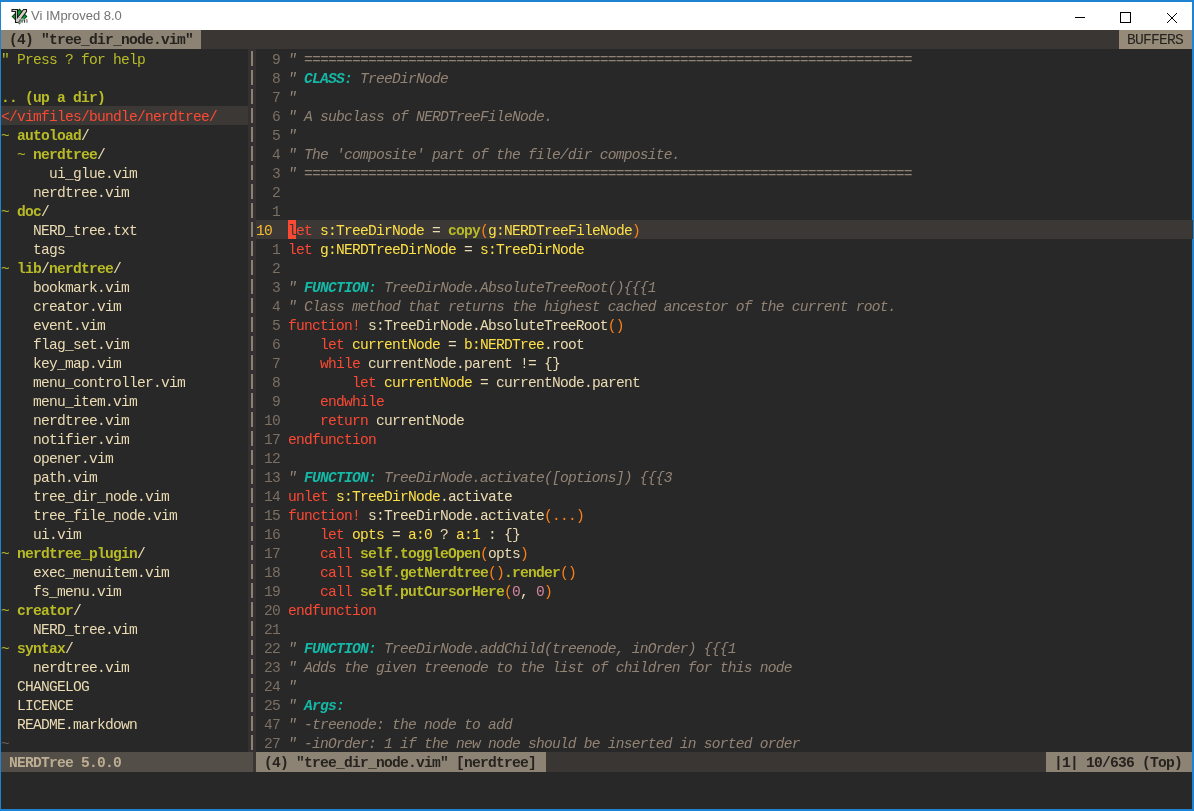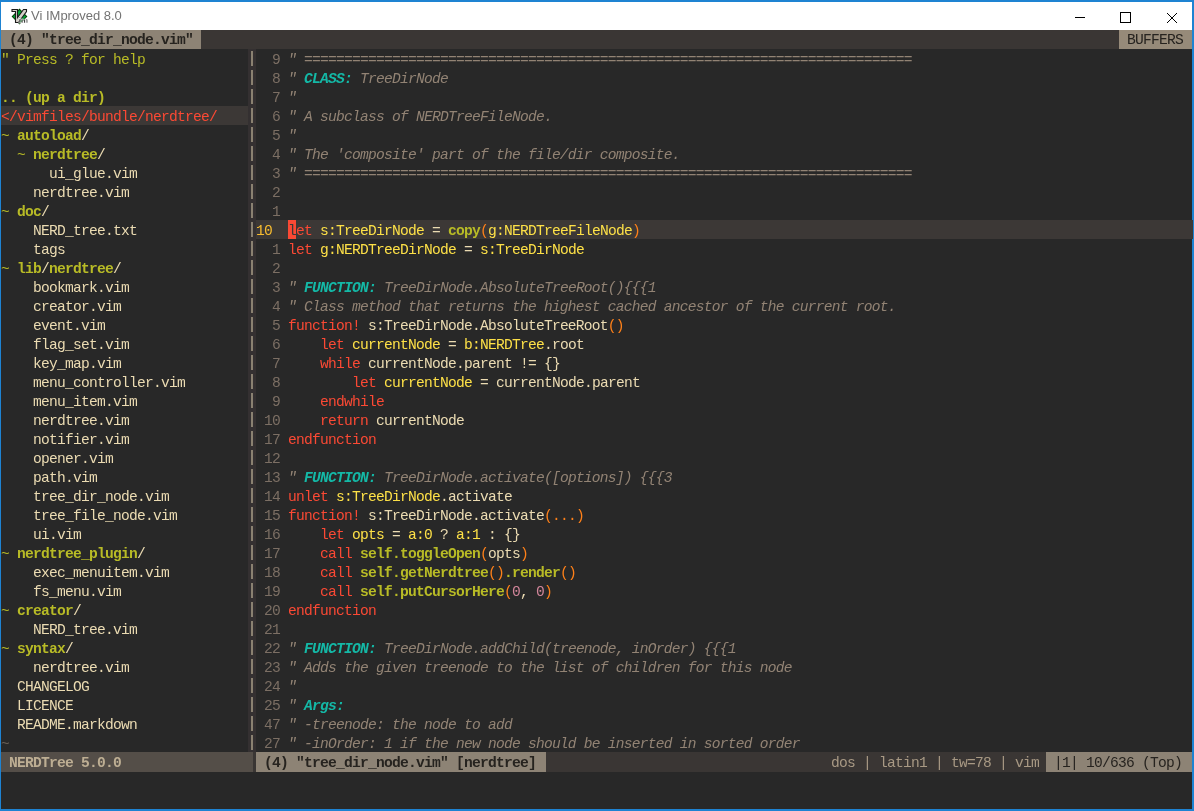--- a/index.html
+++ b/index.html
@@ -117,17 +117,16 @@
 <span class="ln"> 24 </span><span class="c">"</span>
 <span class="ln"> 25 </span><span class="c">" </span><span class="cb">Args:</span>
 <span class="ln"> 47 </span><span class="c">" -treenode: the node to add</span>
 <span class="ln"> 27 </span><span class="c">" -inOrder: 1 if the new node should be inserted in sorted order</span></pre>
  </div>
  <div id="statusrow">
    <div style="position:absolute;left:0;top:0;width:252px;height:20px;background:#544e48"></div>
    <pre style="position:absolute;left:8px;top:0;line-height:20px;top:1px;color:#bdae93;font-weight:bold">NERDTree 5.0.0</pre>
    <div style="position:absolute;left:255px;top:0;width:290px;height:20px;background:#8d8375"></div>
    <pre style="position:absolute;left:263px;top:1px;line-height:20px;color:#26231f;font-weight:bold">(4) "tree_dir_node.vim" [nerdtree]</pre>
-   <pre style="position:absolute;left:830px;top:1px;line-height:20px;color:#a89984">dos | latin1 | tw=78 | vim</pre>
    <div style="position:absolute;left:1045px;top:0;width:146px;height:20px;background:#8d8375"></div>
-   <pre style="position:absolute;left:1053px;top:1px;line-height:20px;color:#26231f;font-weight:normal">|1| 10/636 (Top)</pre>
+   <pre style="position:absolute;left:1053px;top:1px;line-height:20px;color:#26231f;font-weight:bold">|1| 10/636 (Top)</pre>
  </div>
  <div id="cmd"></div>
 </div>
 </body></html>

